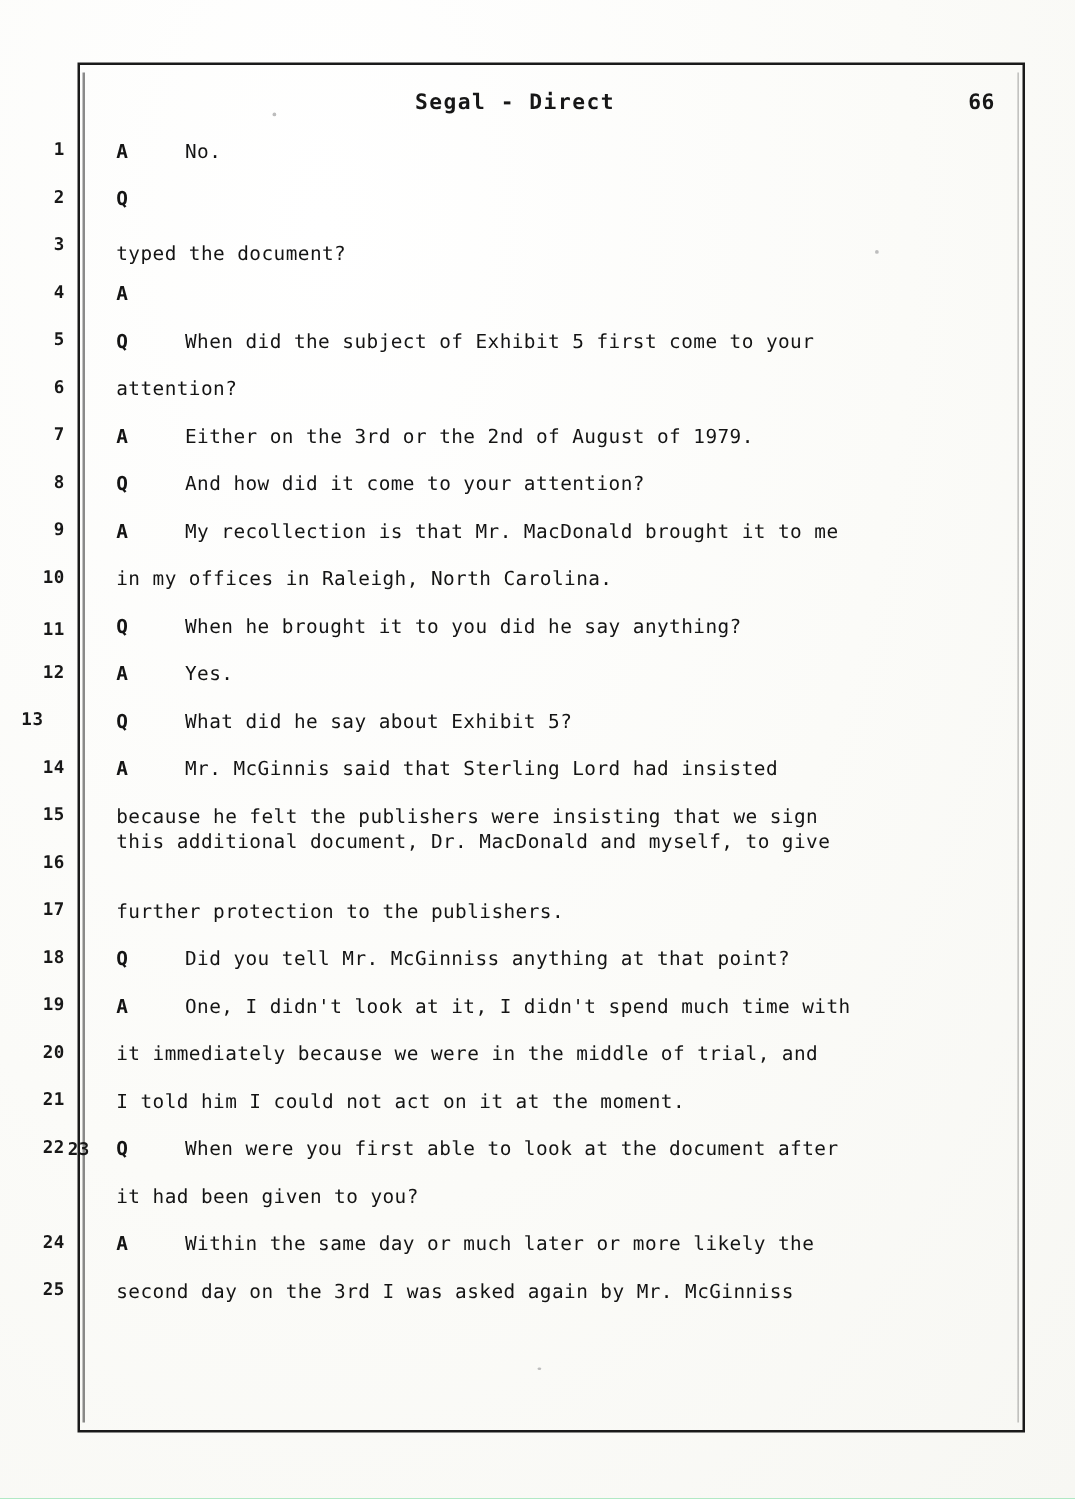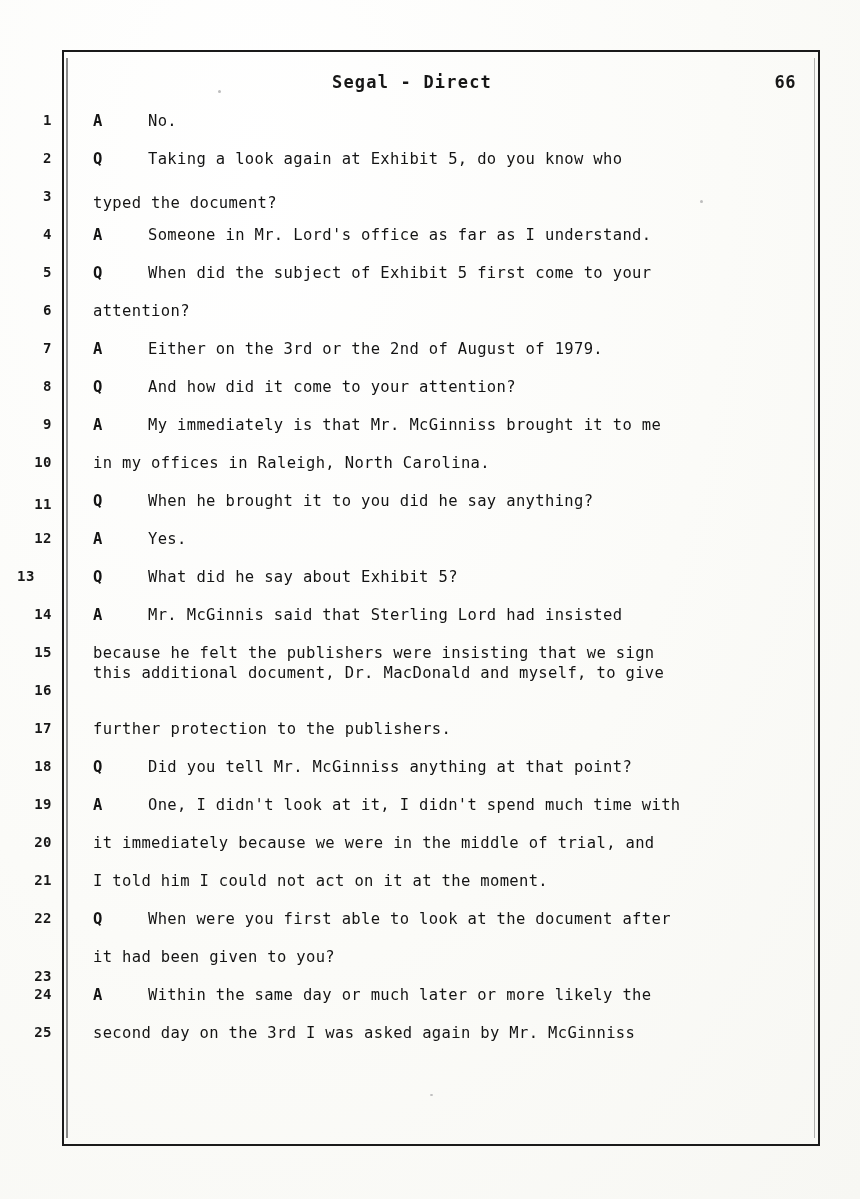--- a/index.html
+++ b/index.html
@@ -175,35 +175,35 @@
       <div class="gutter-num" style="top: 456px; text-align: center;">13</div>
       <div class="gutter-num" style="top: 494px;">14</div>
       <div class="gutter-num" style="top: 532px;">15</div>
       <div class="gutter-num" style="top: 570px;">16</div>
       <div class="gutter-num" style="top: 608px;">17</div>
       <div class="gutter-num" style="top: 646px;">18</div>
       <div class="gutter-num" style="top: 684px;">19</div>
       <div class="gutter-num" style="top: 722px;">20</div>
       <div class="gutter-num" style="top: 760px;">21</div>
       <div class="gutter-num" style="top: 798px;">22</div>
-      <div class="gutter-num" style="top: 856px;">23</div>
+      <div class="gutter-num" style="top: 800px; padding-left: 20px;">23</div>
       <div class="gutter-num" style="top: 874px;">24</div>
       <div class="gutter-num" style="top: 912px;">25</div>
     </div>
 
   <div id="body-lines">
       <div class="line indented" style="top: 0px;"><span class="mark">A</span><span class="txt">No.</span></div>
-      <div class="line indented" style="top: 38px;"><span class="mark">Q</span><span class="txt">Taking a look again at Exhibit 5, do you know who</span></div>
+      <div class="line indented" style="top: 38px;"><span class="mark">Q</span></div>
       <div class="line cont" style="top: 82px;"><span class="txt">typed the document?</span></div>
-      <div class="line indented" style="top: 114px;"><span class="mark">A</span><span class="txt">Someone in Mr. Lord's office as far as I understand.</span></div>
+      <div class="line indented" style="top: 114px;"><span class="mark">A</span></div>
       <div class="line indented" style="top: 152px;"><span class="mark">Q</span><span class="txt">When did the subject of Exhibit 5 first come to your</span></div>
       <div class="line cont" style="top: 190px;"><span class="txt">attention?</span></div>
       <div class="line indented" style="top: 228px;"><span class="mark">A</span><span class="txt">Either on the 3rd or the 2nd of August of 1979.</span></div>
       <div class="line indented" style="top: 266px;"><span class="mark">Q</span><span class="txt">And how did it come to your attention?</span></div>
-      <div class="line indented" style="top: 304px;"><span class="mark">A</span><span class="txt">My immediately is that Mr. McGinniss brought it to me</span></div>
+      <div class="line indented" style="top: 304px;"><span class="mark">A</span><span class="txt">My recollection is that Mr. MacDonald brought it to me</span></div>
       <div class="line cont" style="top: 342px;"><span class="txt">in my offices in Raleigh, North Carolina.</span></div>
       <div class="line indented" style="top: 380px;"><span class="mark">Q</span><span class="txt">When he brought it to you did he say anything?</span></div>
       <div class="line indented" style="top: 418px;"><span class="mark">A</span><span class="txt">Yes.</span></div>
       <div class="line indented" style="top: 456px;"><span class="mark">Q</span><span class="txt">What did he say about Exhibit 5?</span></div>
       <div class="line indented" style="top: 494px;"><span class="mark">A</span><span class="txt">Mr. McGinnis said that Sterling Lord had insisted</span></div>
       <div class="line cont" style="top: 532px;"><span class="txt">because he felt the publishers were insisting that we sign</span></div>
       <div class="line cont" style="top: 552px;"><span class="txt">this additional document, Dr. MacDonald and myself, to give</span></div>
       <div class="line cont" style="top: 608px;"><span class="txt">further protection to the publishers.</span></div>
       <div class="line indented" style="top: 646px;"><span class="mark">Q</span><span class="txt">Did you tell Mr. McGinniss anything at that point?</span></div>
       <div class="line indented" style="top: 684px;"><span class="mark">A</span><span class="txt">One, I didn't look at it, I didn't spend much time with</span></div>

